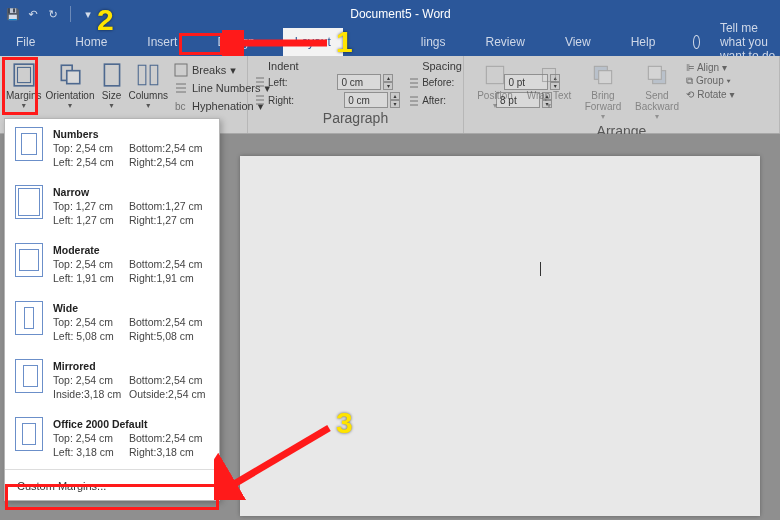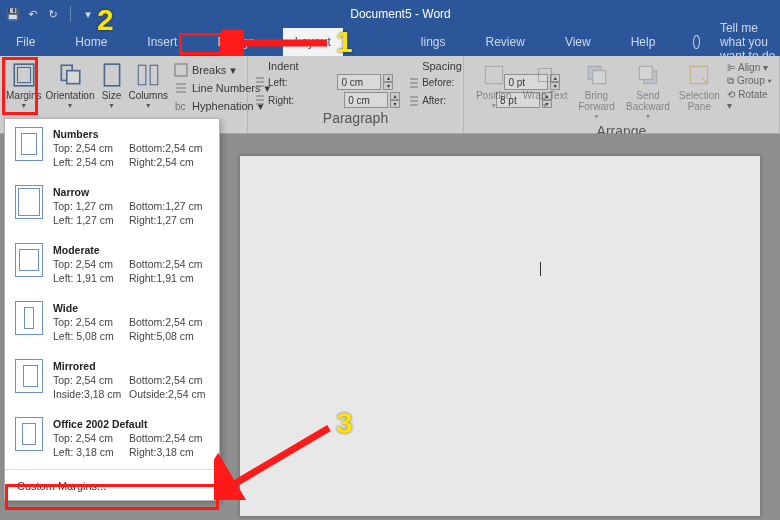--- a/index.html
+++ b/index.html
@@ -229,27 +229,20 @@
             <span class="caret">▾</span>
           </div>
         <div class="big-btn">
             <svg viewBox="0 0 24 24">
               <rect x="8" y="8" width="12" height="12" fill="#c3d5ec" stroke="#999"></rect>
               <rect x="4" y="4" width="12" height="12" fill="#fff" stroke="#999"></rect>
             </svg>
             <span class="lbl">Send Backward</span>
             <span class="caret">▾</span>
           </div>
-        <div class="big-btn">
-            <svg viewBox="0 0 24 24">
-              <rect x="4" y="4" width="16" height="16" fill="none" stroke="#d4a947"></rect>
-              <path d="M14 14l6 6" stroke="#d4a947"></path>
-            </svg>
-            <span class="lbl">Selection Pane</span>
-          </div>
         <div class="arrange-right">
           <div>⊫ <span>Align</span> ▾</div>
           <div>⧉ <span>Group</span> ▾</div>
           <div>⟲ <span>Rotate</span> ▾</div>
         </div>
       </div>
       <div class="group-label">Arrange</div>
     </div>
   </div>
 
@@ -340,21 +333,21 @@
             <span>Inside:3,18 cm</span>
             <span>Outside:2,54 cm</span>
           </div>
       </div>
     </div>
     <div class="dd-item">
       <div class="dd-icon">
           <div style="position:absolute;top:5px;bottom:5px;left:6px;right:6px;border:1px solid #6b8fc9"></div>
         </div>
       <div class="dd-text">
-        <div class="name">Office 2002 Default</div>
+        <div class="name">Office 2000 Default</div>
         <div class="row">
             <span>Top:  2,54 cm</span>
             <span>Bottom:2,54 cm</span>
           </div>
         <div class="row">
             <span>Left:  3,18 cm</span>
             <span>Right:3,18 cm</span>
           </div>
       </div>
     </div>

